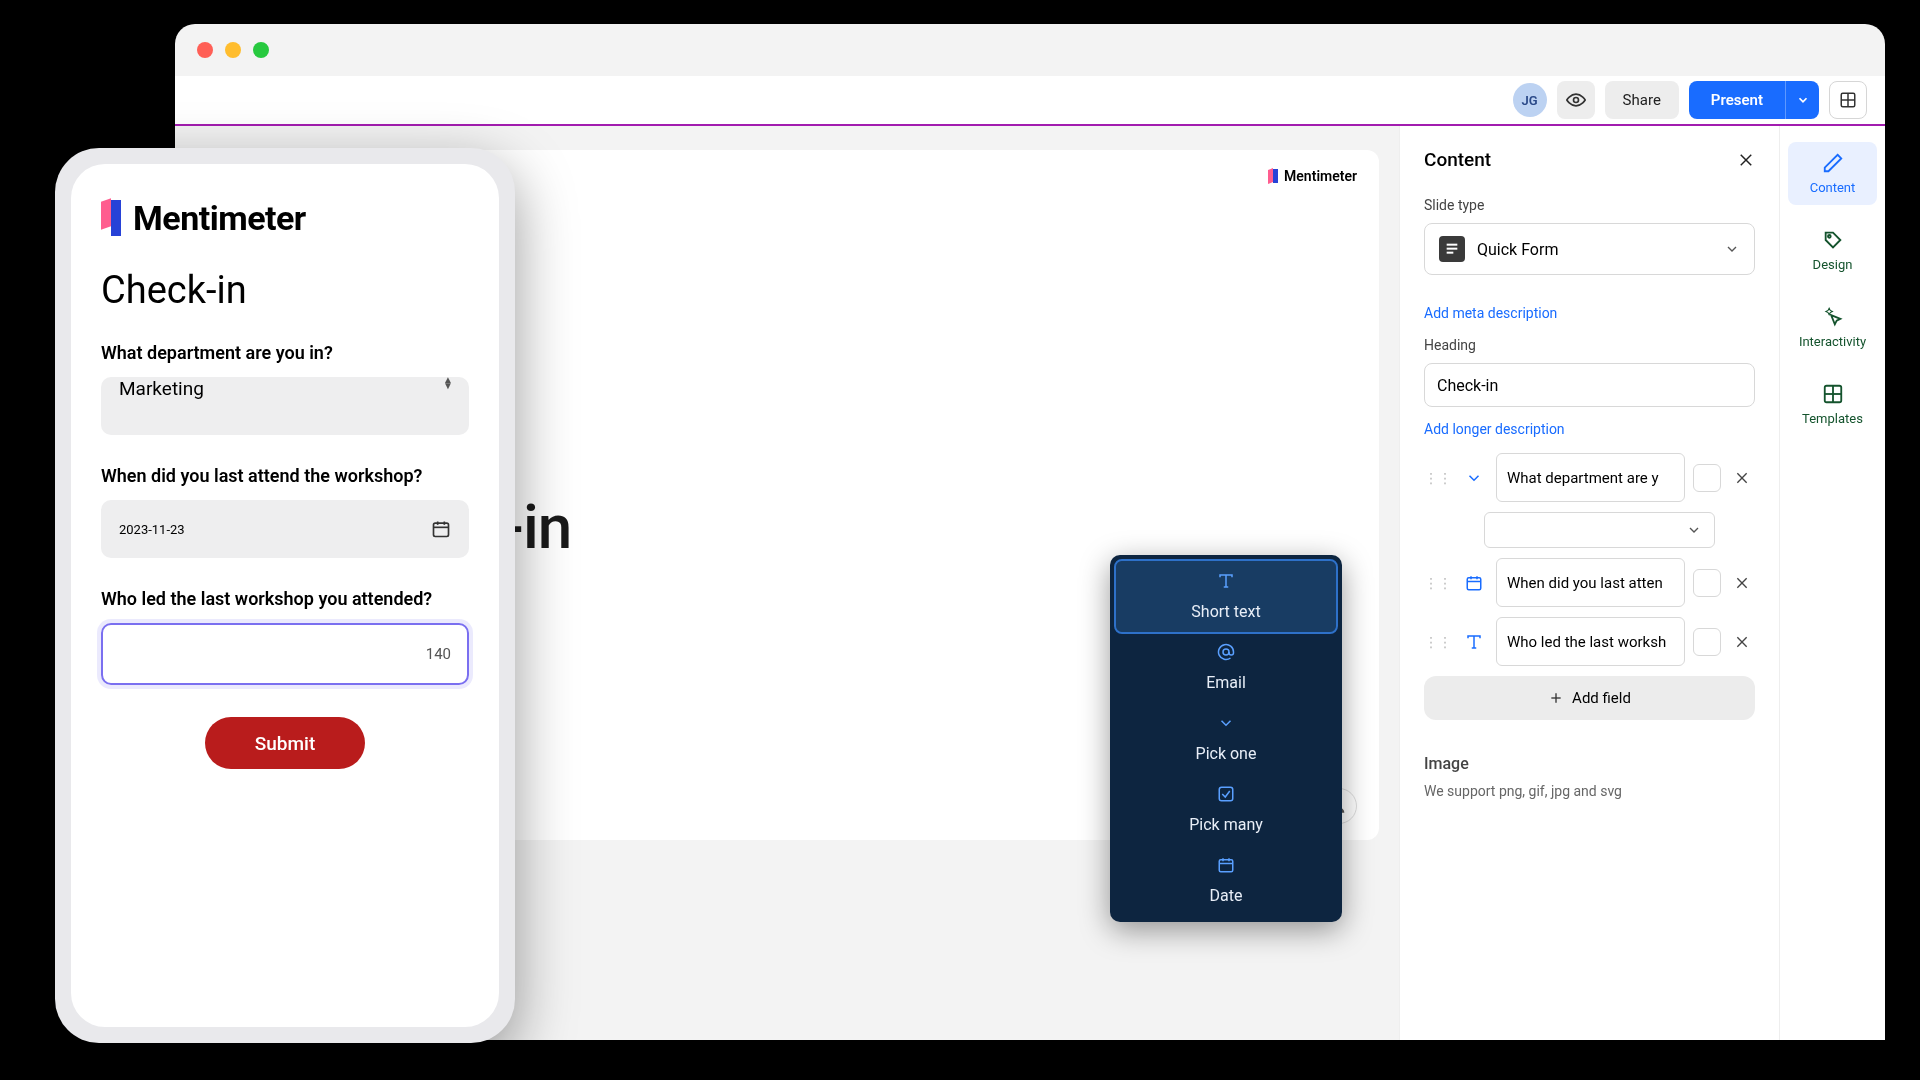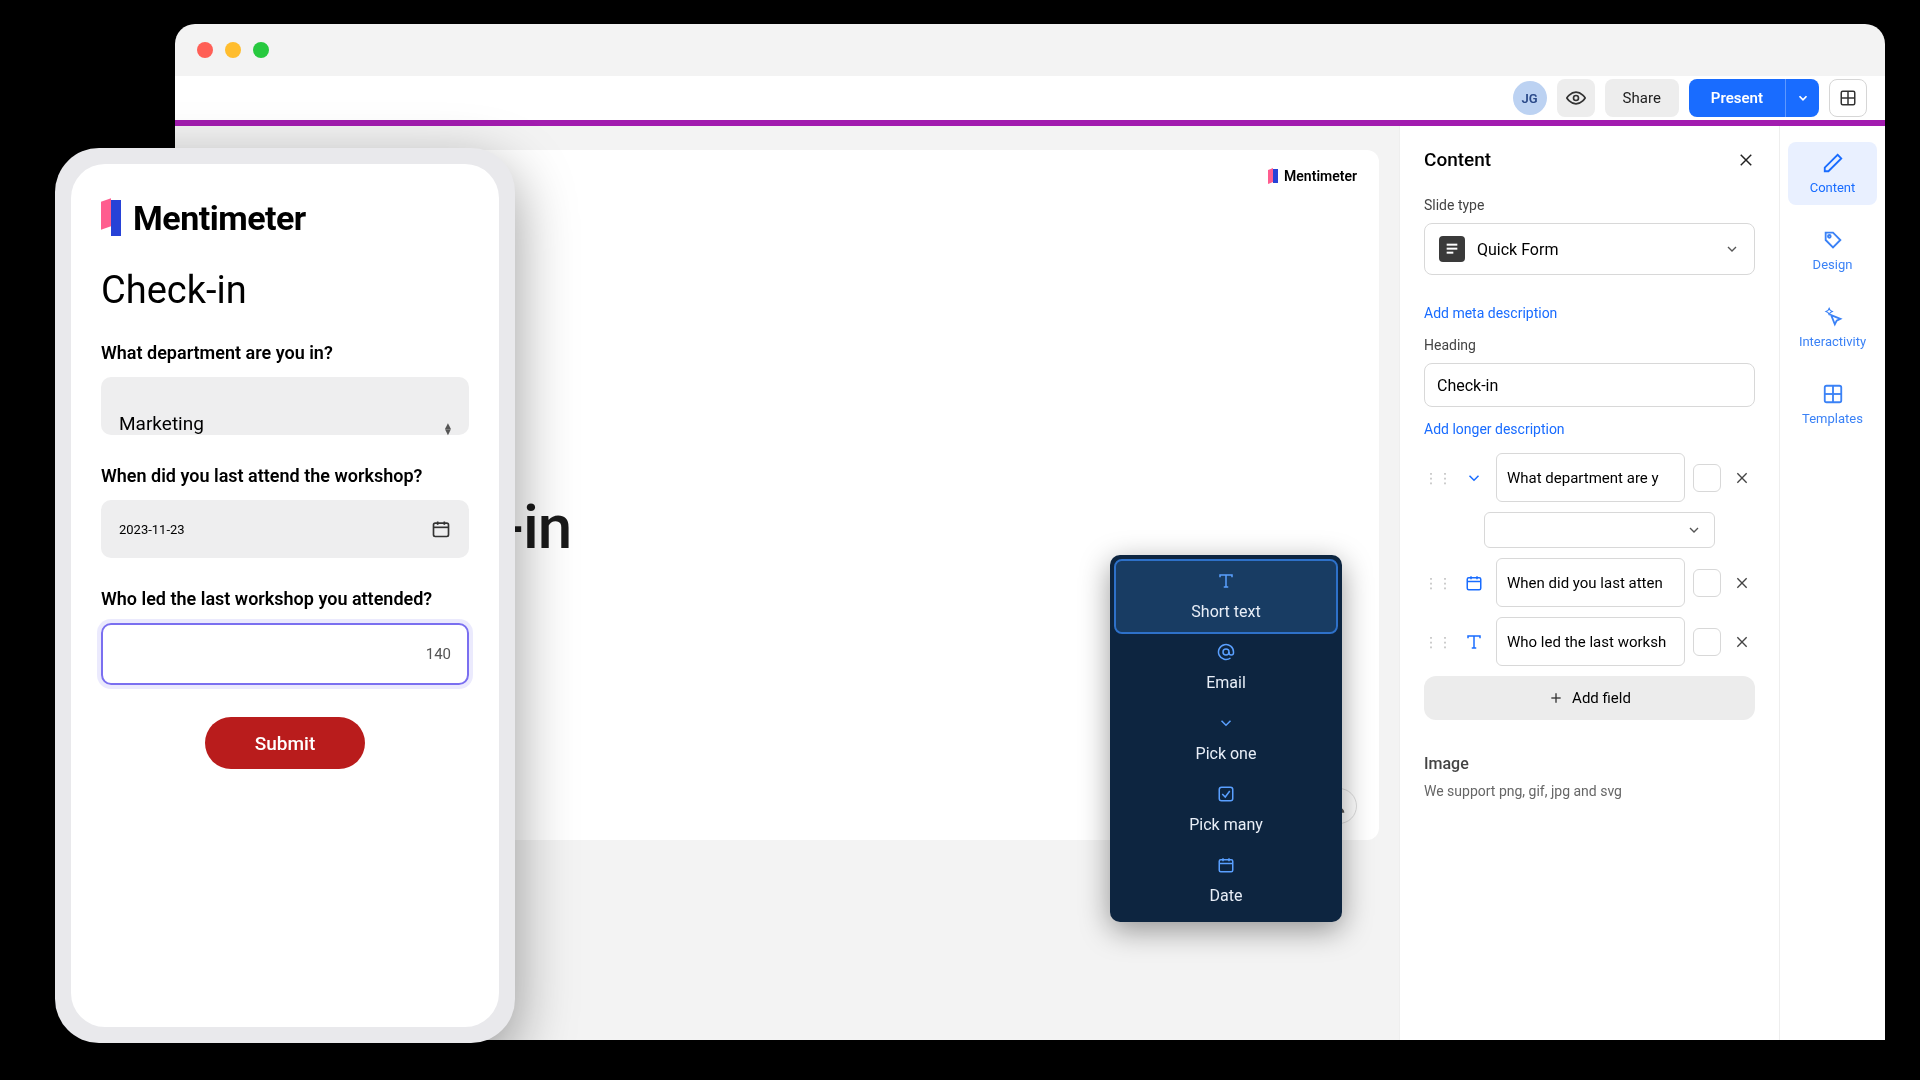--- a/index.html
+++ b/index.html
@@ -14,21 +14,21 @@
   overflow: hidden;
 }
 .traffic-lights { display: flex; gap: 12px; padding: 18px 22px; }
 .tl { width: 16px; height: 16px; border-radius: 50%; }
 .tl-red { background: #ff5f56; }
 .tl-yellow { background: #ffbd2e; }
 .tl-green { background: #27c93f; }
 
 .topbar {
   background: #fff; height: 50px; display: flex; align-items: center; justify-content: flex-end;
-  padding: 0 18px; gap: 10px; border-bottom: 6px solid #a21caf;
+  padding: 0 18px; gap: 10px; border-bottom: 2px solid #a21caf;
 }
 .avatar-badge { width: 34px; height: 34px; border-radius: 50%; background: #bcd2f2; display:flex; align-items:center; justify-content:center; font-size:13px; font-weight:600; color:#2b4a89; }
 .icon-btn { width:38px; height:38px; border-radius:8px; background:#ededed; display:flex; align-items:center; justify-content:center; color:#333; cursor:pointer; }
 .share-btn { height:38px; padding:0 18px; border-radius:8px; background:#ededed; color:#222; font-size:15px; display:flex; align-items:center; cursor:pointer; }
 .present-group { display:flex; }
 .present-btn { height:38px; padding:0 22px; border-radius:8px 0 0 8px; background:#196cff; color:#fff; font-weight:600; font-size:15px; display:flex; align-items:center; cursor:pointer; }
 .present-drop { height:38px; width:34px; border-radius:0 8px 8px 0; background:#196cff; border-left:1px solid rgba(255,255,255,.3); display:flex; align-items:center; justify-content:center; color:#fff; cursor:pointer; }
 .grid-icon-btn { width:38px; height:38px; border-radius:8px; border:1px solid #d6d6d6; background:#fff; display:flex; align-items:center; justify-content:center; cursor:pointer; }
 
 .workspace { display:flex; height: calc(100% - 102px); }
@@ -65,21 +65,21 @@
 .field-label-box { flex:1; border:1px solid #d8d8d8; border-radius:6px; height:49px; padding:16px 10px; font-size:15px; display:flex; align-items:center; overflow:hidden; white-space:nowrap; }
 .field-req { width:28px; height:28px; border:1px solid #d8d8d8; border-radius:6px; }
 .field-del { width:26px; height:26px; display:flex; align-items:center; justify-content:center; color:#444; cursor:pointer; }
 .field-expand { border:1px solid #d8d8d8; border-radius:6px; height:36px; margin:0 0 10px 60px; width: calc(100% - 100px); display:flex; align-items:center; justify-content:flex-end; padding:0 12px; cursor:pointer; }
 
 .add-field-btn { background:#ececec; border-radius:12px; height:44px; width:100%; display:flex; align-items:center; justify-content:center; gap:8px; font-size:15px; cursor:pointer; margin-top:6px; margin-bottom:34px; }
 .img-section .section-label { font-size:16px; font-weight:500; }
 .img-help { font-size:14px; color:#666; }
 
 .side-tabs { width:106px; border-left:1px solid #eee; background:#fff; padding:16px 8px; display:flex; flex-direction:column; gap:14px; }
-.side-tab { display:flex; flex-direction:column; align-items:center; gap:6px; padding:10px 4px; border-radius:8px; font-size:13px; color:#3b82f6; cursor:pointer; }
+.side-tab { display:flex; flex-direction:column; align-items:center; gap:6px; padding:10px 4px; border-radius:8px; font-size:13px; color:#14532d; cursor:pointer; }
 .side-tab.active { background:#e9f0ff; color:#196cff; }
 
 .popup-menu {
   position:absolute; left:1110px; top:555px; width:232px; background:#0d2540; border-radius:10px;
   padding:6px; box-shadow:0 8px 30px rgba(0,0,0,.4); z-index:50;
 }
 .pm-item { display:flex; align-items:center; gap:12px; padding:11px 12px; border-radius:6px; color:#e8eef7; font-size:16px; cursor:pointer;flex-direction:column; }
 .pm-item.active { background:#183c63; outline:2px solid #2e71c9; }
 .pm-item .pm-icon { width:20px; color:#5aa0ff; display:flex; align-items:center; justify-content:center; }
 
@@ -90,21 +90,21 @@
 .phone-inner {
   background:#fff; border-radius:34px; width:100%; height:100%; padding:34px 30px; overflow:hidden;
 }
 .phone-brand { display:flex; align-items:center; gap:12px; margin-bottom:30px; }
 .phone-brand .brand-mark span { width:10px; height:28px; }
 .phone-brand .brand-mark .bm2 { height:36px; }
 .phone-brand-text { font-size:34px; font-weight:700; letter-spacing:-.5px; }
 .phone-title { font-size:38px; font-weight:400; margin-bottom:30px; }
 .q-label { font-size:18px; font-weight:600; margin-bottom:14px; }
 .q-group { margin-bottom:30px; }
-.pick-one { background:#eeeeef; border-radius:10px; height:58px; display:flex; align-items:flex-end; padding:0 18px; font-size:19px; position:relative; cursor:pointer; }
+.pick-one { background:#eeeeef; border-radius:10px; height:58px; display:flex; align-items:flex-start; padding:0 18px; font-size:19px; position:relative; cursor:pointer; }
 .pick-caret { position:absolute; right:16px; display:flex; flex-direction:column; line-height:6px; font-size:10px; color:#555; }
 .date-input { background:#eeeeef; border-radius:10px; height:58px; display:flex; align-items:center; justify-content:space-between; padding:0 18px; font-size:13px; cursor:pointer; }
 .text-field { border:2px solid #7a6ff0; border-radius:10px; height:62px; box-shadow:0 0 0 4px rgba(122,111,240,.15); display:flex; align-items:center; justify-content:flex-end; padding:0 16px; }
 .char-count { font-size:15px; color:#555; }
 .submit-btn { background:#b91c1c; color:#fff; border-radius:30px; height:52px; width:160px; font-size:19px; font-weight:500; display:flex; align-items:center; justify-content:center; margin:32px auto 0; cursor:pointer; }
 
 svg { display:block; }
 </style>
 </head>
 <body>

